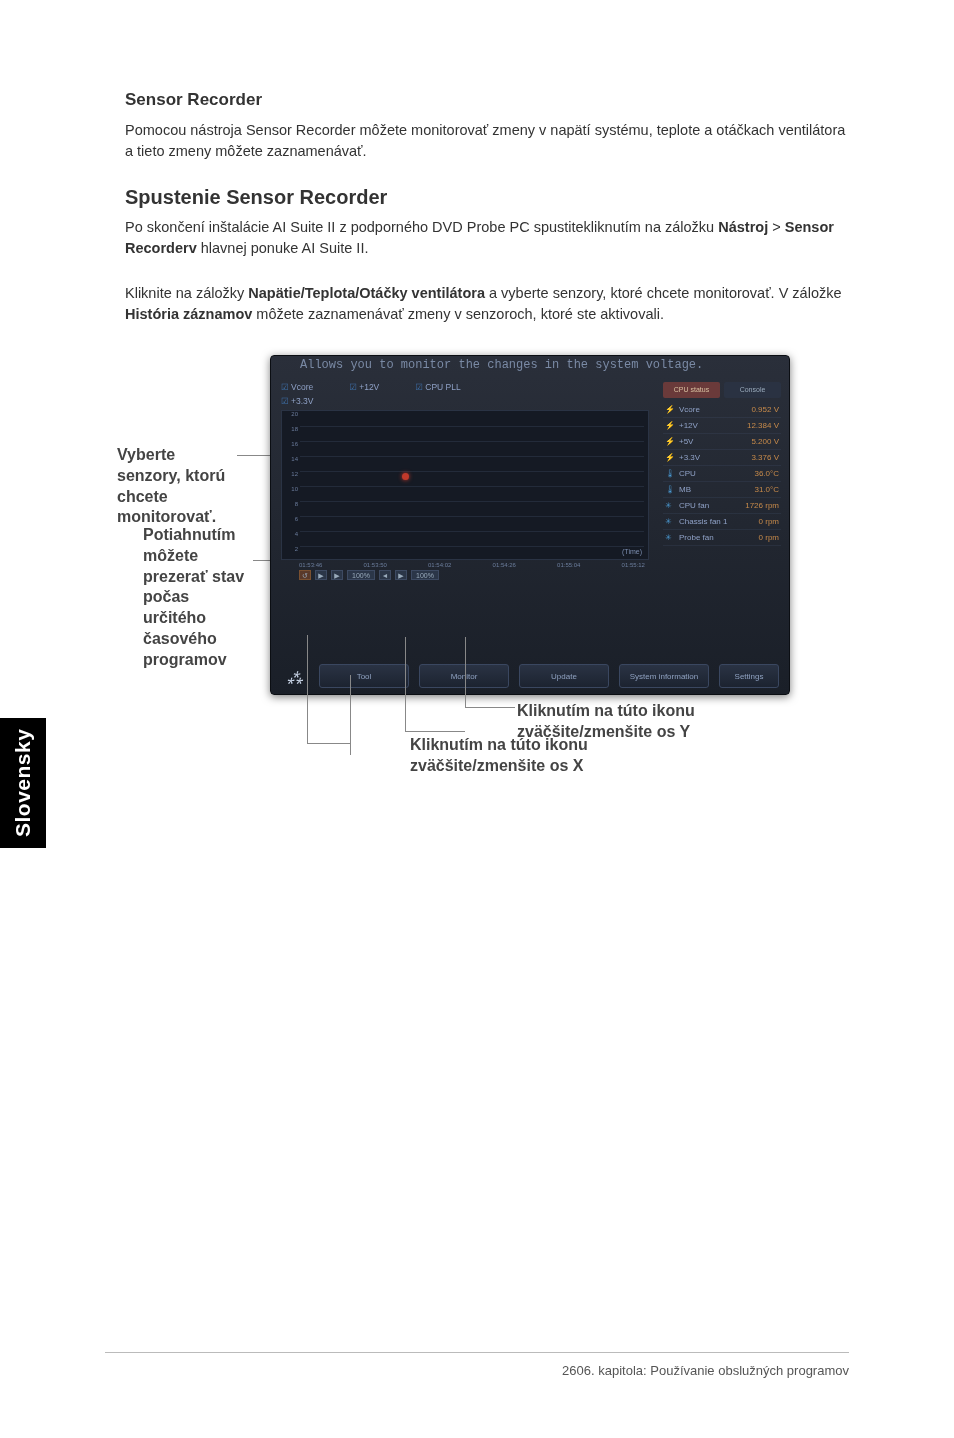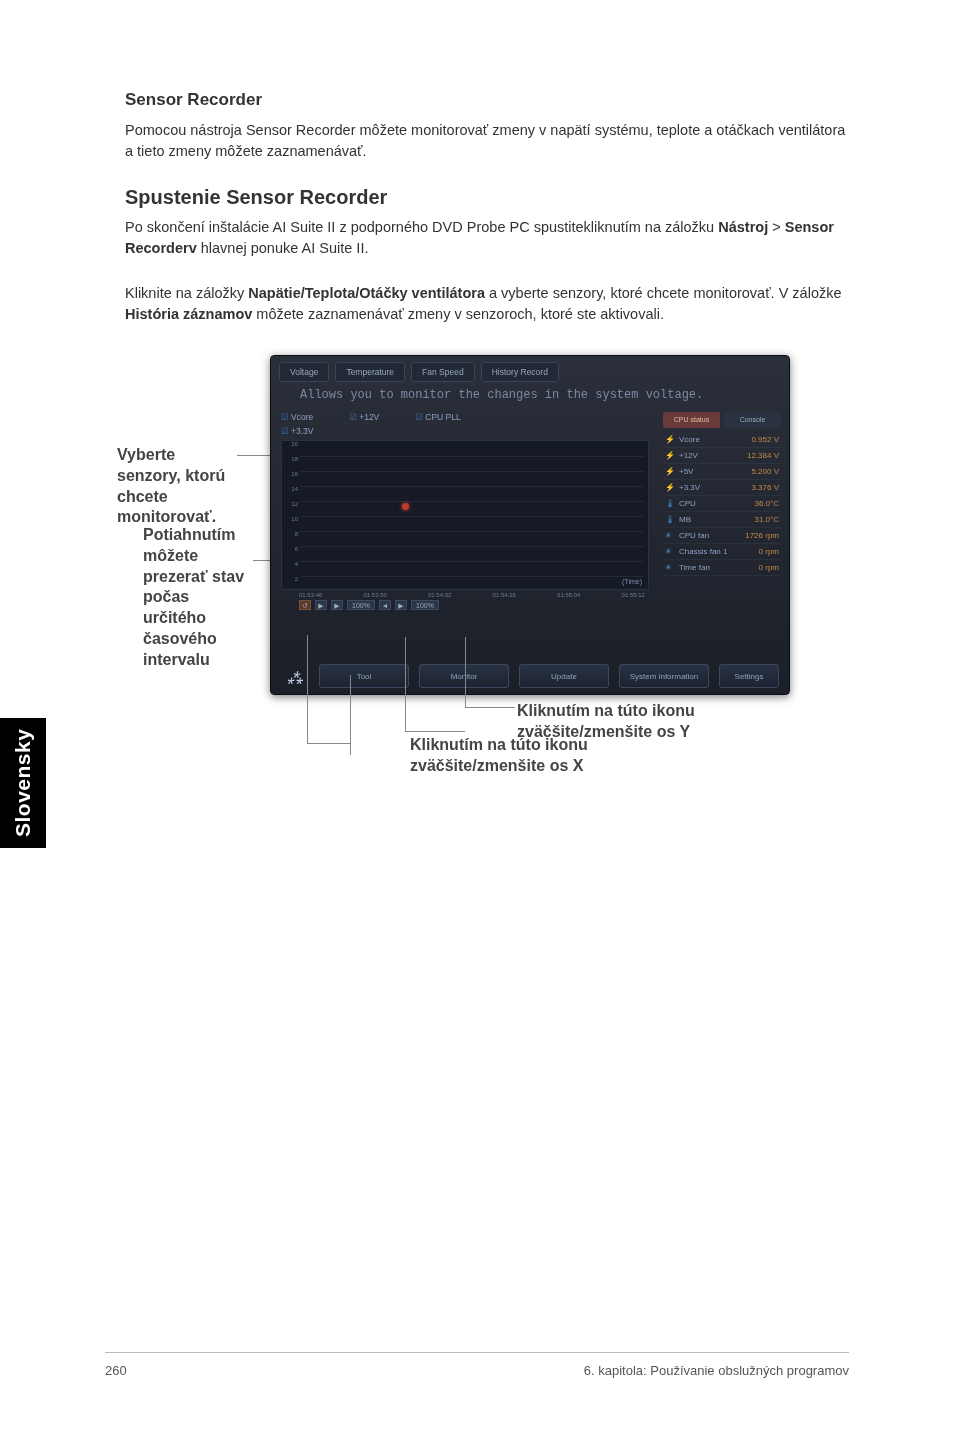--- a/index.html
+++ b/index.html
@@ -153,21 +153,21 @@
       letter-spacing: 0.5px;
     }
     .footer {
       position: absolute;
       bottom: 60px;
       left: 105px;
       right: 105px;
       border-top: 1px solid #bbb;
       padding-top: 10px;
       display: flex;
-      justify-content: space-between;
+      justify-content: flex-end;
       font-size: 13px;
       color: #555;
     }
   </style>
 </head>
 <body>
 
 <div class="side-tab">
   <span>Slovensky</span>
 </div>
@@ -184,31 +184,25 @@
 
   <p class="body-text">
     <span>Kliknite na záložky </span><b>Napätie/Teplota/Otáčky ventilátora</b><span> a vyberte senzory, ktoré chcete monitorovať. V záložke </span><b>História záznamov</b><span> môžete zaznamenávať zmeny v senzoroch, ktoré ste aktivovali.</span>
   </p>
 
   <div class="diagram-wrap">
 
     <div class="label" style="left:-8px; top:90px; width:120px;">Vyberte senzory, ktorú chcete monitorovať.</div>
     <div class="ld-line" style="left:112px; top:100px; width:33px; height:1px;"></div>
 
-    <div class="label" style="left:18px; top:170px; width:110px;">Potiahnutím môžete prezerať stav počas určitého časového intervalu</div>
+    <div class="label" style="left:18px; top:170px; width:110px;">Potiahnutím môžete prezerať stav počas určitého časového programov</div>
     <div class="ld-line" style="left:128px; top:205px; width:26px; height:1px;"></div>
     <div class="ld-line" style="left:153px; top:205px; width:1px; height:60px;"></div>
 
     <div class="screenshot">
-      <div class="ss-tabs">
-        <div class="ss-tab">Voltage</div>
-        <div class="ss-tab">Temperature</div>
-        <div class="ss-tab">Fan Speed</div>
-        <div class="ss-tab">History Record</div>
-      </div>
       <div class="ss-desc">Allows you to monitor the changes in the system voltage.</div>
       <div class="ss-body">
         <div class="ss-main">
           <div class="chk-row">
             <span>Vcore</span>
             <span>+12V</span>
             <span>CPU PLL</span>
           </div>
           <div class="chk-row">
             <span>+3.3V</span>
@@ -296,21 +290,21 @@
               <span class="l">CPU fan</span>
               <span class="v">1726 rpm</span>
             </div>
           <div class="mrow">
               <span class="ic b">✳</span>
               <span class="l">Chassis fan 1</span>
               <span class="v">0 rpm</span>
             </div>
           <div class="mrow">
               <span class="ic b">✳</span>
-              <span class="l">Time fan</span>
+              <span class="l">Probe fan</span>
               <span class="v">0 rpm</span>
             </div>
         </div>
       </div>
       <div class="bottom-btns">
         <div class="bb logo">⁂</div>
         <div class="bb">Tool</div>
         <div class="bb">Monitor</div>
         <div class="bb">Update</div>
         <div class="bb">System information</div>

